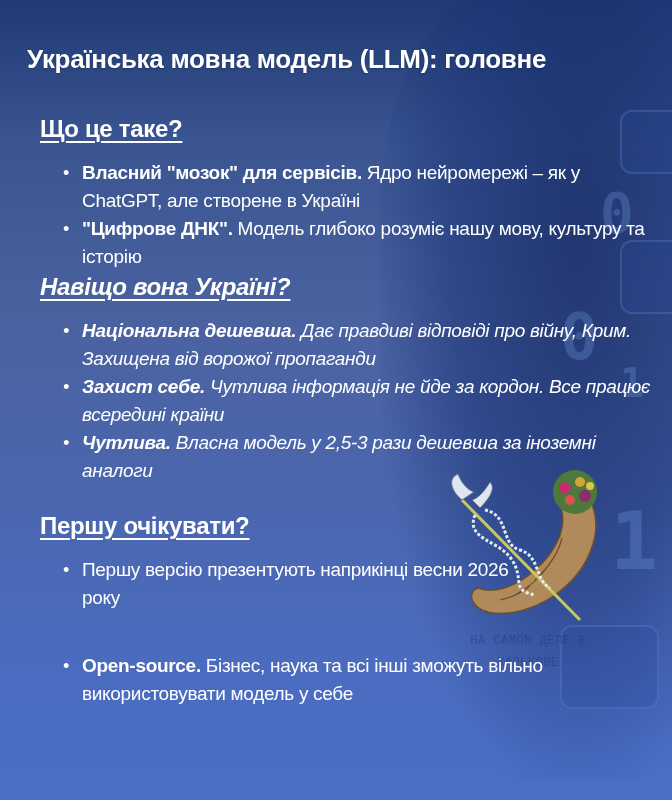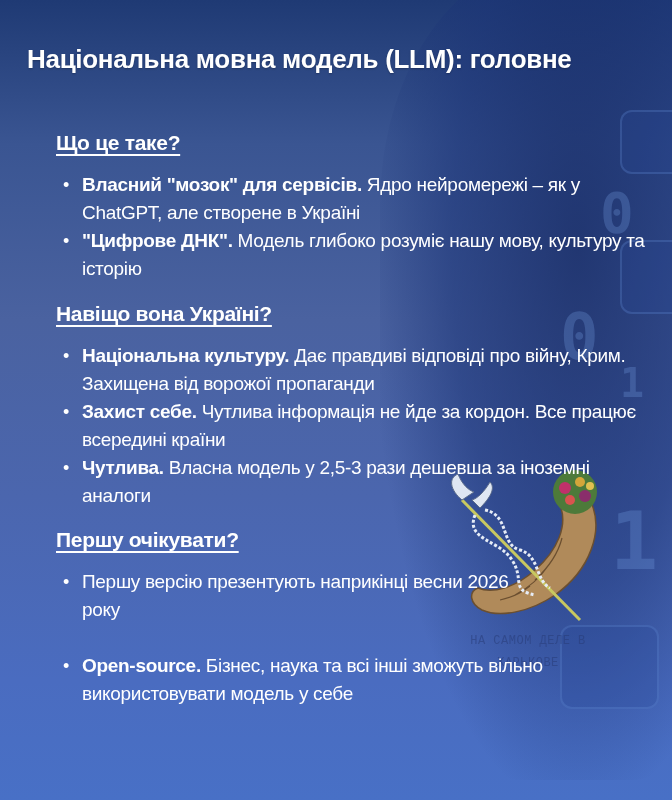--- a/index.html
+++ b/index.html
@@ -24,21 +24,21 @@
       background: rgba(40,70,150,0.25);
     }
     .content { position: absolute; left: 0; top: 0; width: 672px; height: 800px; }
     .title {
       position: absolute; left: 27px; top: 44px;
       font-size: 26px; font-weight: bold; letter-spacing: -0.3px; white-space: nowrap;
       text-shadow: 0 1px 2px rgba(0,0,0,0.25);
     }
     .section { position: absolute; left: 40px; width: 620px; }
     .section h2 {
-      margin: 16px; font-size: 21px; font-weight: bold; text-decoration: underline;
+      margin: 0; font-size: 24px; font-weight: bold; text-decoration: underline;
       text-underline-offset: 4px; text-decoration-thickness: 2px;
       letter-spacing: -0.3px;
     }
     .section ul { margin: 16px 0 0 0; padding: 0 0 0 42px; list-style: none; }
     .section li {
       position: relative; font-size: 19px; line-height: 28px; letter-spacing: -0.3px;
     }
     .section li .bullet {
       position: absolute; left: -19px; top: 0; font-size: 18px;
     }
@@ -83,42 +83,42 @@
   <path d="M45 40 C70 45 60 75 80 80 C100 86 95 110 110 118" stroke="#e6ecf6" stroke-width="3" stroke-dasharray="3 2" fill="none"></path>
   <path d="M35 45 C25 70 60 70 72 90 C85 110 70 120 95 125" stroke="#e6ecf6" stroke-width="3" stroke-dasharray="3 2" fill="none"></path>
 </svg>
 
 <div class="watermark">
   <div>НА САМОМ ДЕЛЕ В</div>
   <div>ХАРЬКОВЕ</div>
 </div>
 
 <div class="content">
-  <div class="title">Національна мовна модель (LLM): головне</div>
+  <div class="title">Українська мовна модель (LLM): головне</div>
 
   <div class="section" style="top:115px;">
     <h2>Що це таке?</h2>
     <ul>
       <li>
         <span class="bullet">•</span>
         <b>Власний "мозок" для сервісів.</b><span> Ядро нейромережі – як у ChatGPT, але створене в Україні</span>
       </li>
       <li>
         <span class="bullet">•</span>
         <b>"Цифрове ДНК".</b><span> Модель глибоко розуміє нашу мову, культуру та історію</span>
       </li>
     </ul>
   </div>
 
-  <div class="section" style="top:286px;">
+  <div class="section" style="top:273px;font-style:italic;">
     <h2>Навіщо вона Україні?</h2>
     <ul>
       <li>
         <span class="bullet">•</span>
-        <b>Національна культуру.</b><span> Дає правдиві відповіді про війну, Крим. Захищена від ворожої пропаганди</span>
+        <b>Національна дешевша.</b><span> Дає правдиві відповіді про війну, Крим. Захищена від ворожої пропаганди</span>
       </li>
       <li>
         <span class="bullet">•</span>
         <b>Захист себе.</b><span> Чутлива інформація не йде за кордон. Все працює всередині країни</span>
       </li>
       <li>
         <span class="bullet">•</span>
         <b>Чутлива.</b><span> Власна модель у 2,5-3 рази дешевша за іноземні аналоги</span>
       </li>
     </ul>

